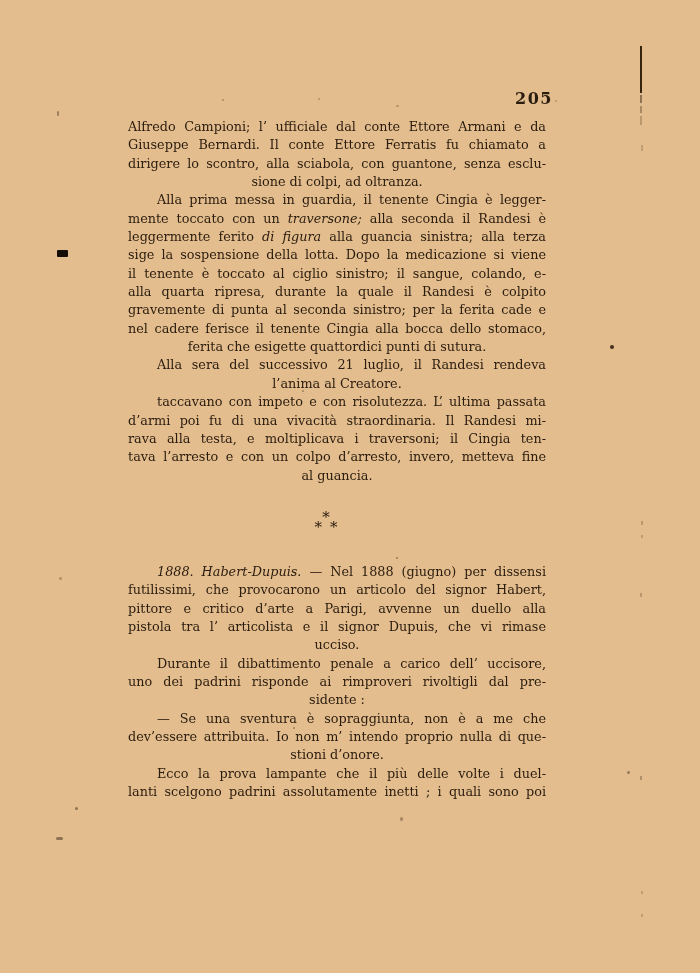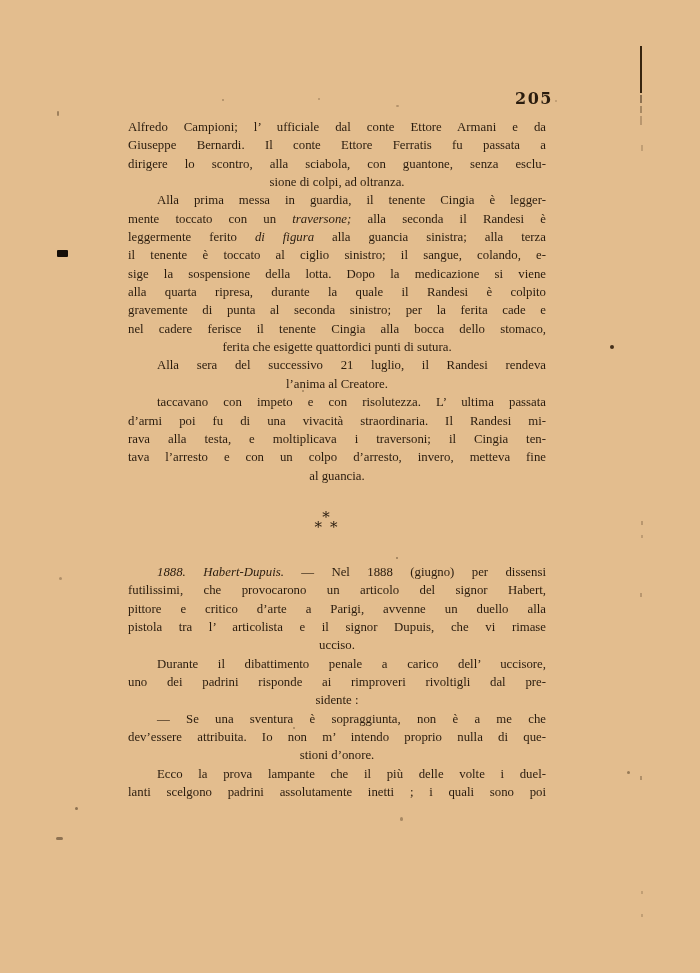--- a/index.html
+++ b/index.html
@@ -24,21 +24,21 @@
   }
   .text-block {
     position: absolute;
     left: 128px;
     top: 118px;
     width: 418px;
     font-size: 12.8px;
     line-height: 18.35px;
     font-kerning: normal;
   }
-  .para { margin: 0; font-family: Liberation Serif, serif; }
+  .para { margin: 0; }
   .para.indent .line:first-child { text-indent: 29px; }
   .line {
     height: 18.35px;
     overflow: hidden;
     text-align: center;
   }
   
   .line.j { text-align: justify; }
   .line.j::after { content: ""; display: inline-block; width: 100%; }
   .asterism {
@@ -56,30 +56,30 @@
 </head>
 <body>
 
 <div class="page">
 
   <div class="page-number">205</div>
 
   <div class="text-block">
       <div class="para">
         <div class="line j">Alfredo Campioni; l’ ufficiale dal conte Ettore Armani e da</div>
-        <div class="line j">Giuseppe Bernardi. Il conte Ettore Ferratis fu passata a</div>
+        <div class="line j">Giuseppe Bernardi. Il conte Ettore Ferratis fu chiamato a</div>
         <div class="line j">dirigere lo scontro, alla sciabola, con guantone, senza esclu-</div>
         <div class="line">sione di colpi, ad oltranza.</div>
       </div>
       <div class="para indent">
         <div class="line j">Alla prima messa in guardia, il tenente Cingia è legger-</div>
         <div class="line j">mente toccato con un <i>traversone;</i> alla seconda il Randesi è</div>
         <div class="line j">leggermente ferito <i>di figura</i> alla guancia sinistra; alla terza</div>
+        <div class="line j">sige la sospensione della lotta. Dopo la medicazione si viene</div>
         <div class="line j">il tenente è toccato al ciglio sinistro; il sangue, colando, e-</div>
-        <div class="line j">sige la sospensione della lotta. Dopo la medicazione si viene</div>
         <div class="line j">alla quarta ripresa, durante la quale il Randesi è colpito</div>
         <div class="line j">gravemente di punta al seconda sinistro; per la ferita cade e</div>
         <div class="line j">nel cadere ferisce il tenente Cingia alla bocca dello stomaco,</div>
         <div class="line">ferita che esigette quattordici punti di sutura.</div>
       </div>
       <div class="para indent">
         <div class="line j">Alla sera del successivo 21 luglio, il Randesi rendeva</div>
         <div class="line">l’anima al Creatore.</div>
       </div>
       <div class="para indent">

